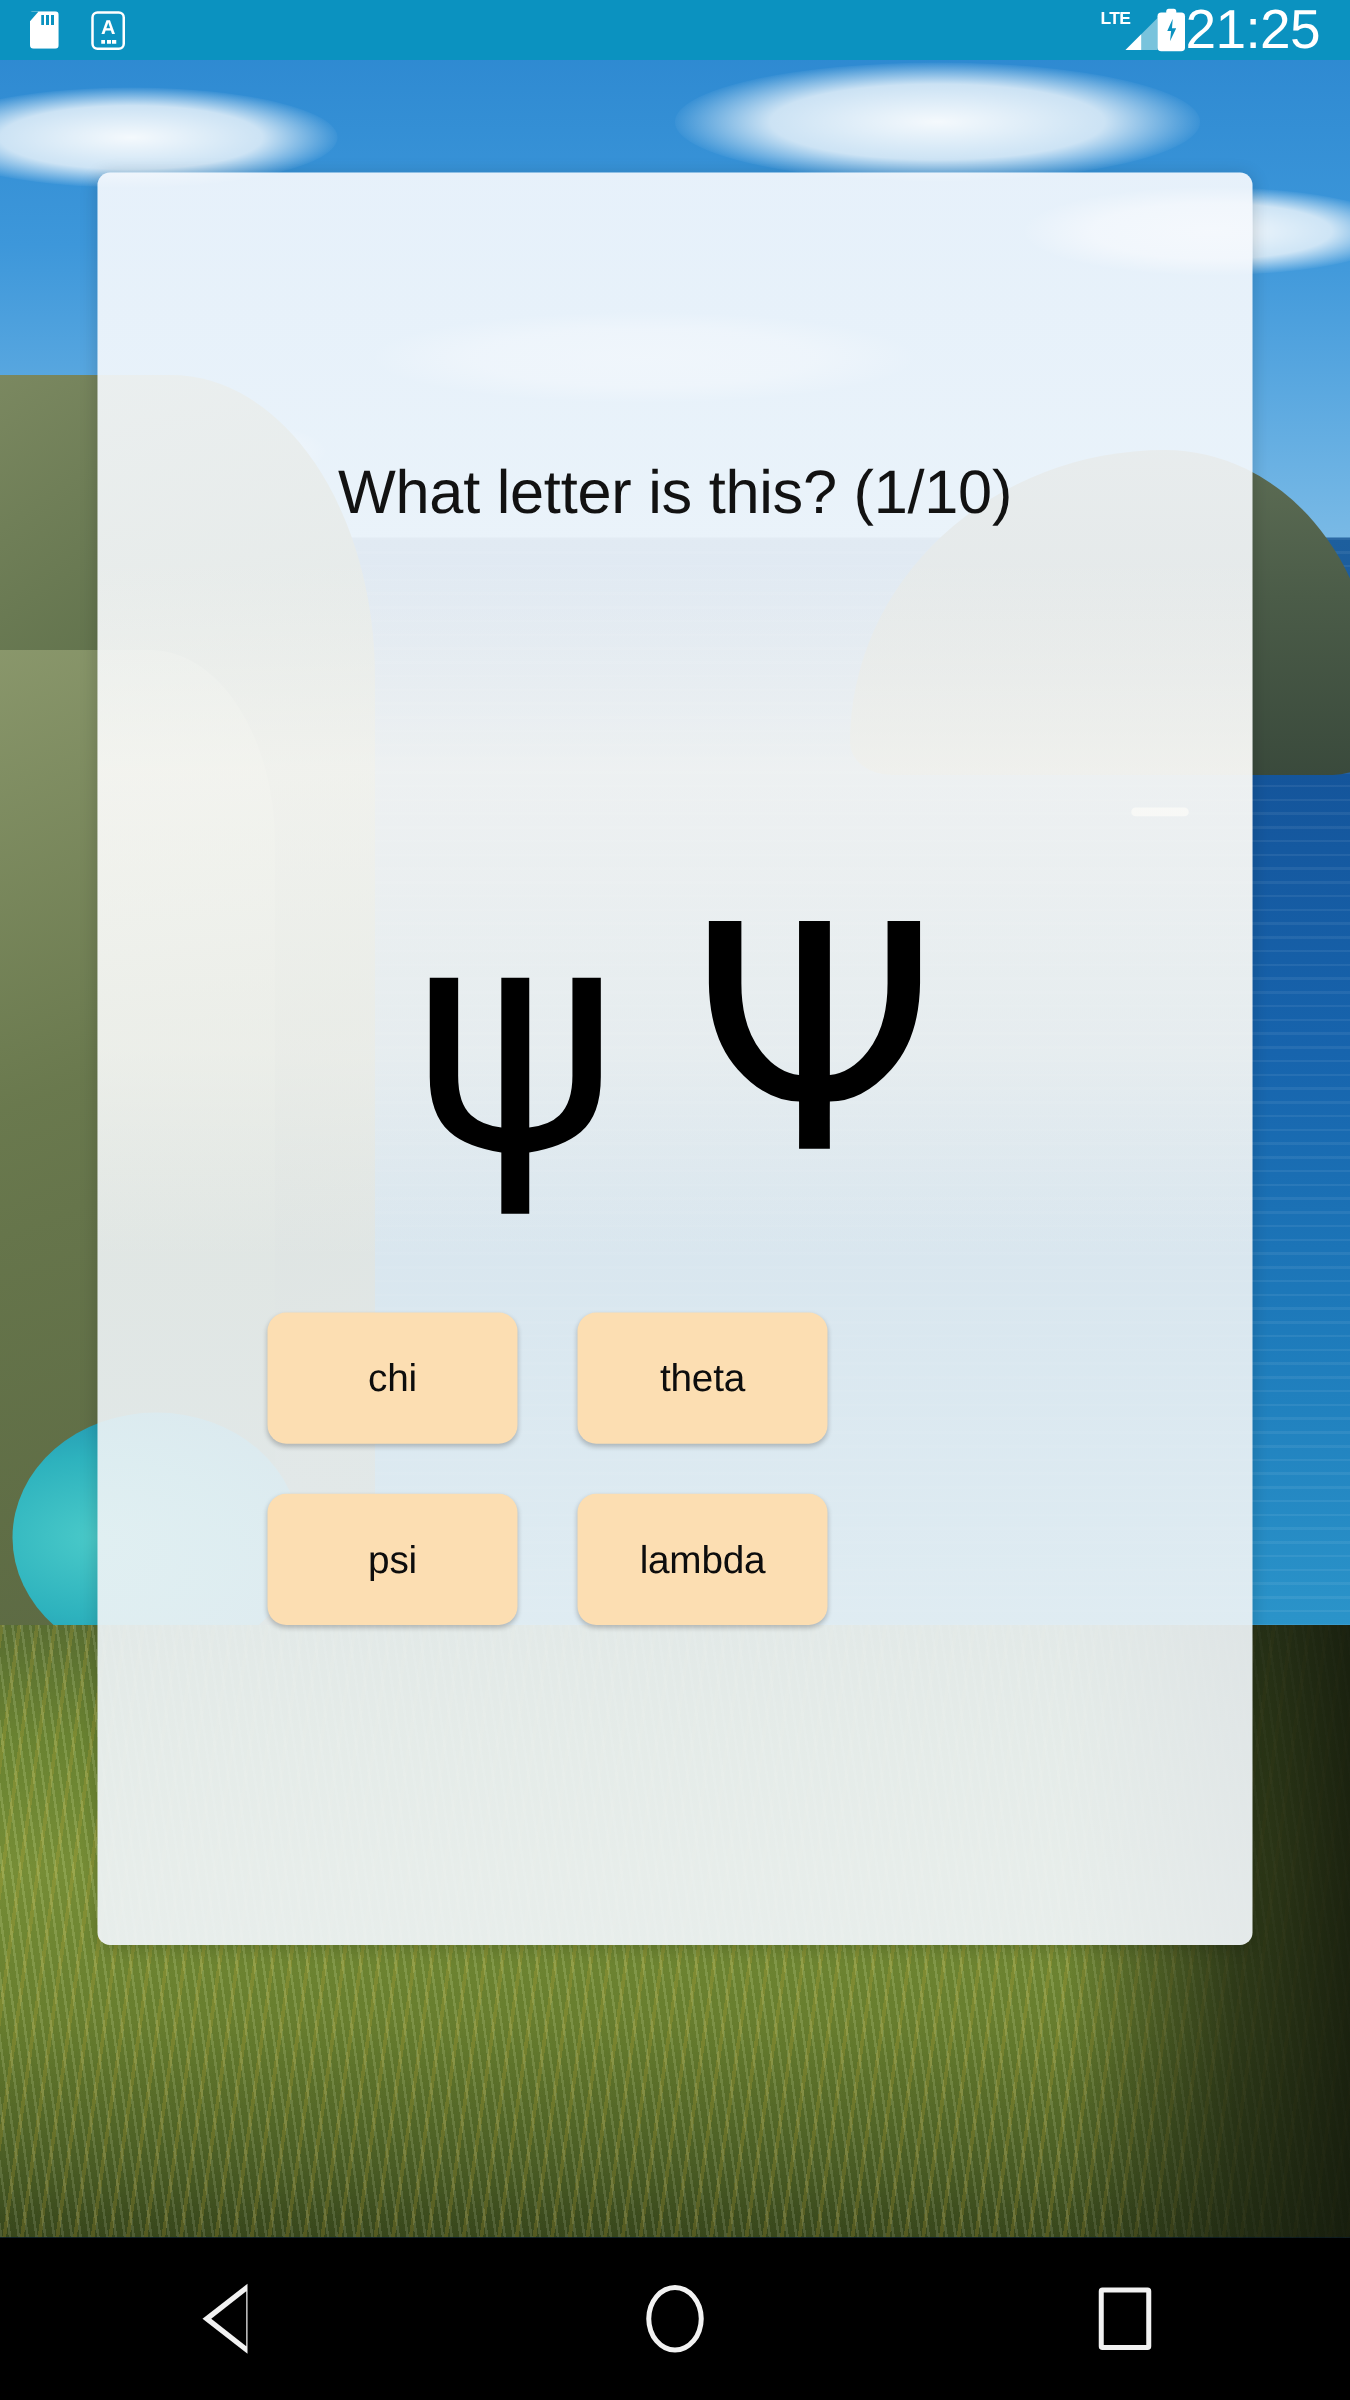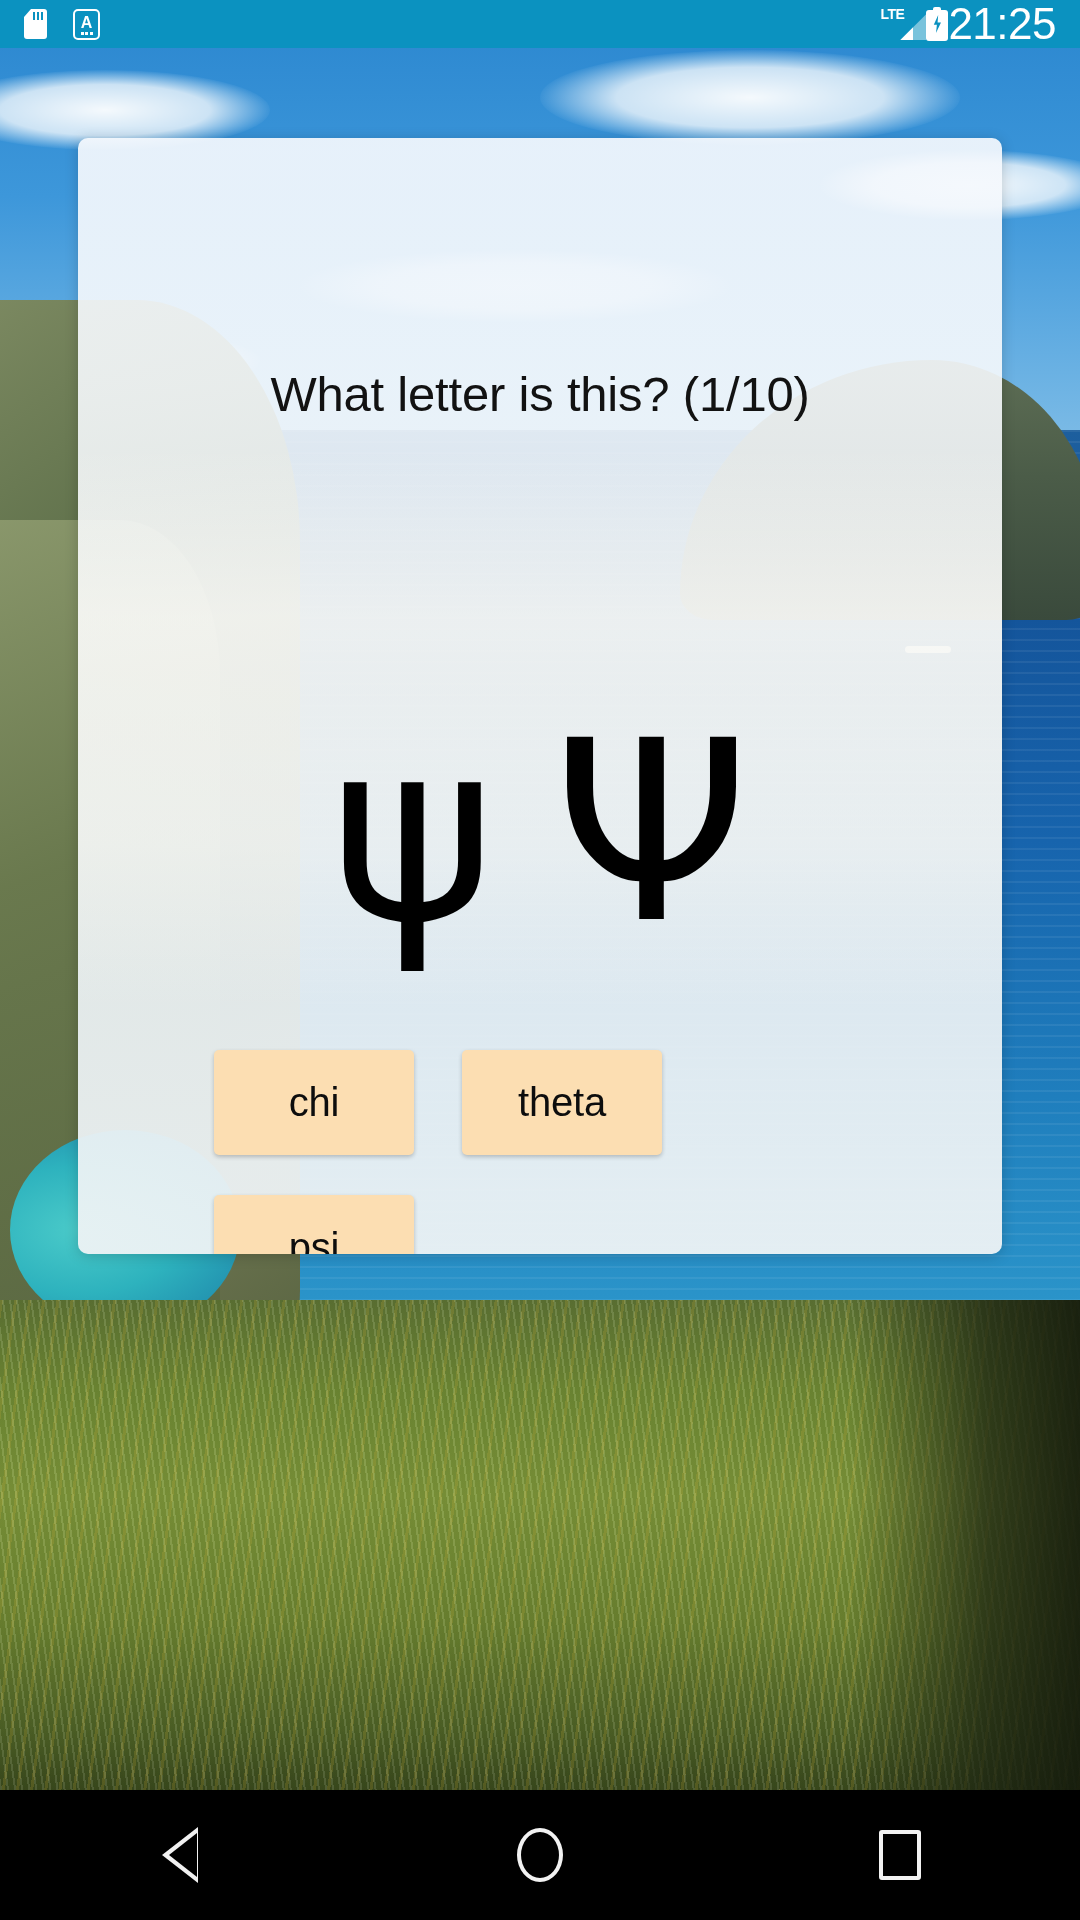--- a/index.html
+++ b/index.html
@@ -171,21 +171,21 @@
   .sb-time {
     color: #fff; font-size: 44px; font-weight: 400;
     letter-spacing: -0.5px; line-height: 1;
     font-family: "Liberation Sans", sans-serif;
   }
 
   
   #quiz-card {
     position: absolute;
     left: 78px; top: 138px;
-    width: 924px; height: 1116px;
+    width: 924px; height: 1418px;
     border-radius: 10px;
     background: linear-gradient(to bottom,
        rgba(244,248,253,0.93) 0%,
        rgba(246,249,252,0.90) 22%,
        rgba(240,244,245,0.88) 48%,
        rgba(236,242,245,0.92) 74%,
        rgba(238,243,245,0.95) 100%);
     box-shadow: 0 2px 14px rgba(0,0,0,0.18);
     overflow: hidden;
     z-index: 20;
@@ -239,23 +239,23 @@
     display: grid;
     grid-template-columns: 200px 200px;
     grid-auto-rows: 105px;
     column-gap: 48px;
     row-gap: 40px;
     justify-content: start;
   }
   .answer-btn {
     background: #fcdeb2;
     border: none;
-    border-radius: 5px;
+    border-radius: 15px;
     color: #0d0d0d;
-    font-size: 40px;
+    font-size: 31px;
     font-family: "Liberation Sans", sans-serif;
     font-weight: 400;
     letter-spacing: -0.2px;
     display: flex;
     align-items: center;
     justify-content: center;
     box-shadow: 0 2px 4px rgba(0,0,0,0.22);
     cursor: pointer;
     white-space: nowrap;
     padding: 0 6px;
@@ -358,20 +358,21 @@
 
     <div id="letter-display">
       <span class="glyph-lower">ψ</span>
       <span class="glyph-upper">Ψ</span>
     </div>
 
     <div id="answer-grid">
       <button class="answer-btn">chi</button>
       <button class="answer-btn">theta</button>
       <button class="answer-btn">psi</button>
+      <button class="answer-btn">lambda</button>
     </div>
   </div>
 
   <div id="nav-bar">
     <div class="nav-slot">
       <span class="nav-back-inner"></span>
     </div>
     <div class="nav-slot">
       <span class="nav-home"></span>
     </div>

